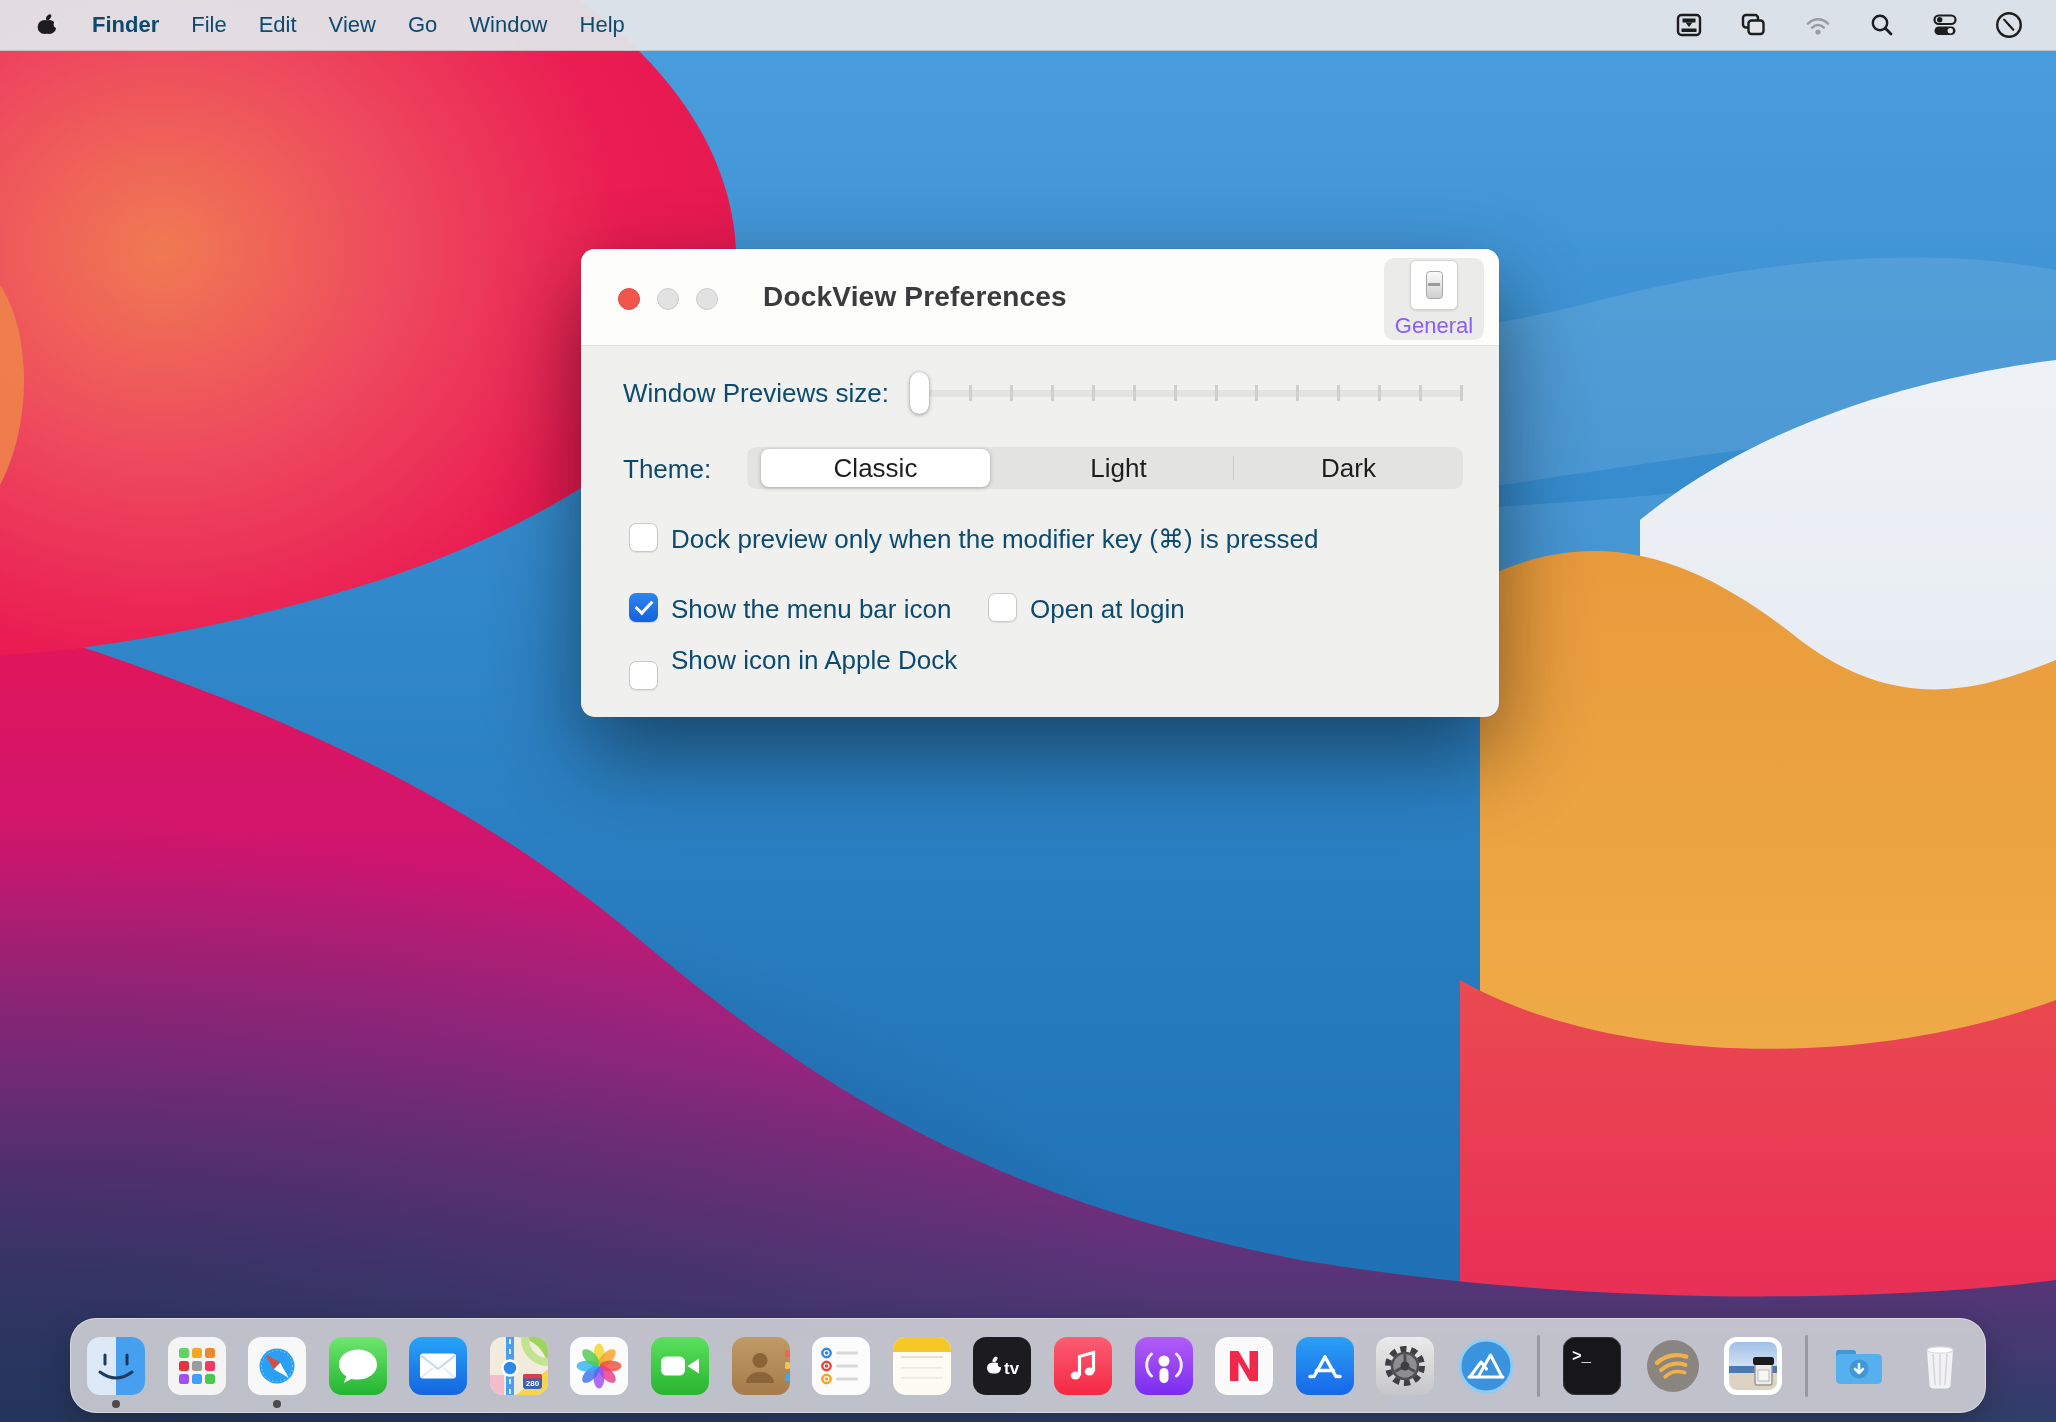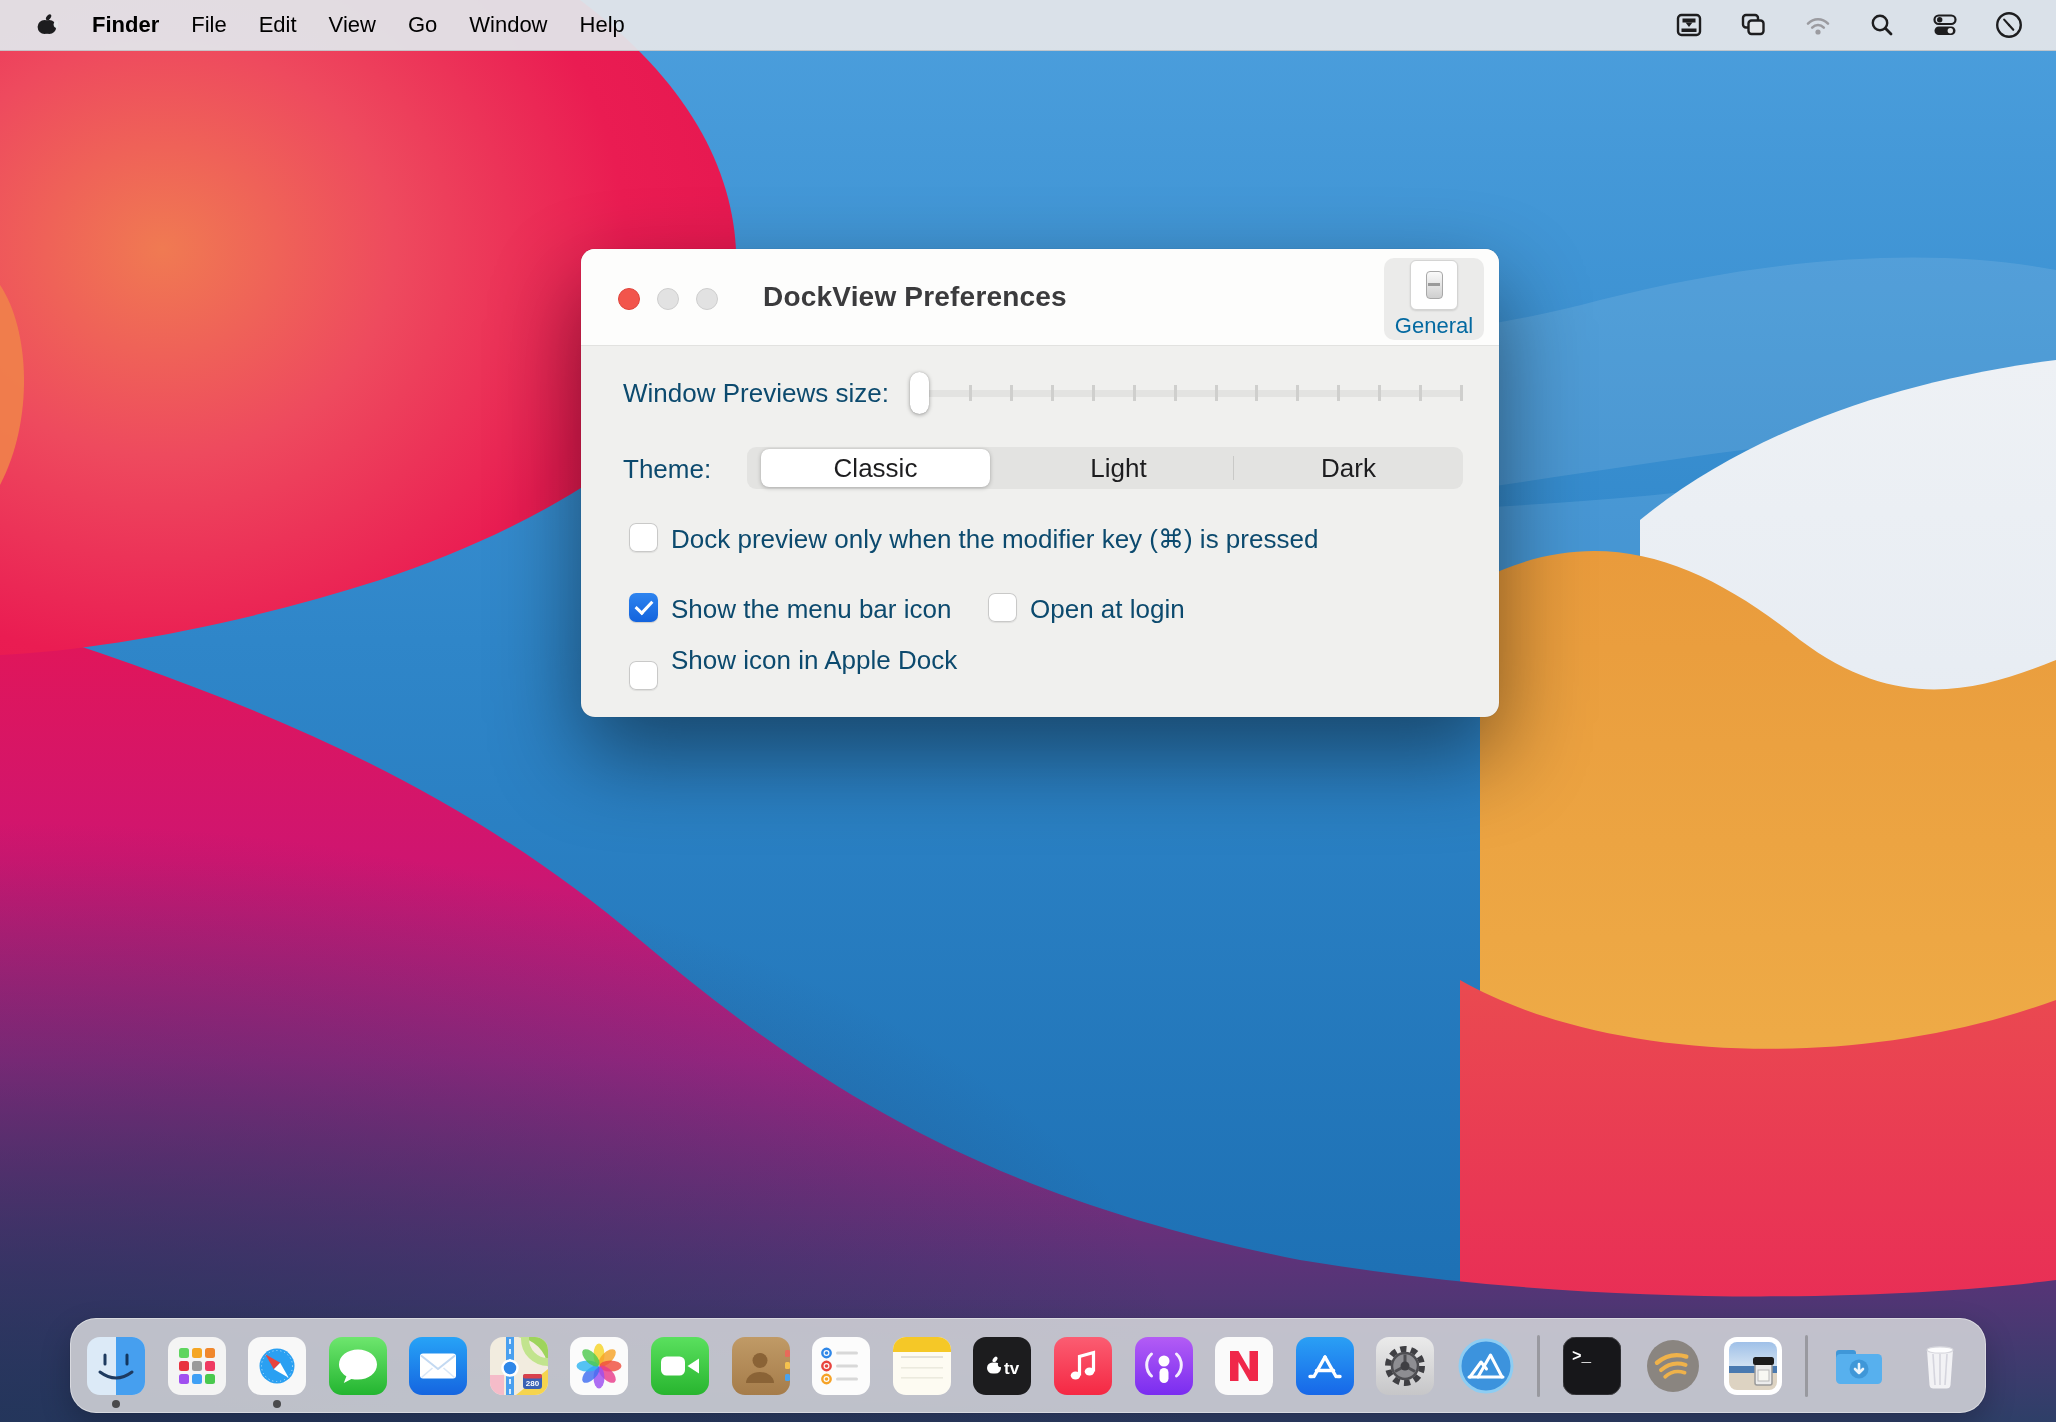--- a/index.html
+++ b/index.html
@@ -8,21 +8,21 @@
     font-family:"Liberation Sans","DejaVu Sans",sans-serif;
     -webkit-font-smoothing:antialiased;
   }
   .wallpaper{position:absolute;inset:0;z-index:0;}
   
   .menubar{
     position:absolute;top:0;left:0;right:0;height:50px;z-index:30;
     background:rgba(226,229,233,0.95);
     border-bottom:1px solid rgba(0,0,0,0.12);
     display:flex;align-items:center;justify-content:space-between;
-    color:#000000;font-size:22px;
+    color:#0c4a6e;font-size:22px;
   }
   .mb-left{display:flex;align-items:center;gap:0;padding-left:30px;}
   .mb-item{padding:0 16px;height:50px;display:flex;align-items:center;cursor:default;}
   .mb-item.app-name{font-weight:bold;}
   .mb-apple{padding:0 18px 0 6px;display:flex;align-items:center;}
   .mb-right{display:flex;align-items:center;gap:14px;padding-right:22px;}
   .mb-status{height:50px;display:flex;align-items:center;padding:0 10px;}
   
   .window{
     position:absolute;left:581px;top:249px;width:918px;height:468px;z-index:20;
@@ -50,21 +50,21 @@
   .tb-icon{
     width:46px;height:48px;background:#fff;border:1px solid #d4d4d3;border-radius:6px;
     box-shadow:0 1px 2px rgba(0,0,0,.12);
     display:flex;align-items:center;justify-content:center;
   }
   .tb-switch{
     width:15px;height:26px;border:1.5px solid #a8a8a8;border-radius:4px;
     background:linear-gradient(#fafafa,#cfcfcf);position:relative;
   }
   .tb-switch::after{content:'';position:absolute;left:1.5px;right:1.5px;top:11px;height:3px;background:#9a9a9a;}
-  .tb-label{font-size:22px;color:#0369a1;}
+  .tb-label{font-size:22px;color:#8b5cf6;}
   
   .row-label{position:absolute;font-size:26px;color:#0c4a6e;white-space:nowrap;}
   
   .slider-track{position:absolute;left:330px;top:141px;width:552px;height:7px;background:#e3e3e1;border-radius:4px;}
   .slider-ticks{position:absolute;left:330px;top:136px;width:552px;height:16px;}
   .tick{position:absolute;top:0;width:3px;height:16px;background:#cfcfcd;}
   .slider-thumb{
     position:absolute;left:329px;top:123px;width:19px;height:42px;border-radius:10px;
     background:#fff;box-shadow:0 1px 4px rgba(0,0,0,.35),0 0 1px rgba(0,0,0,.25);
   }

